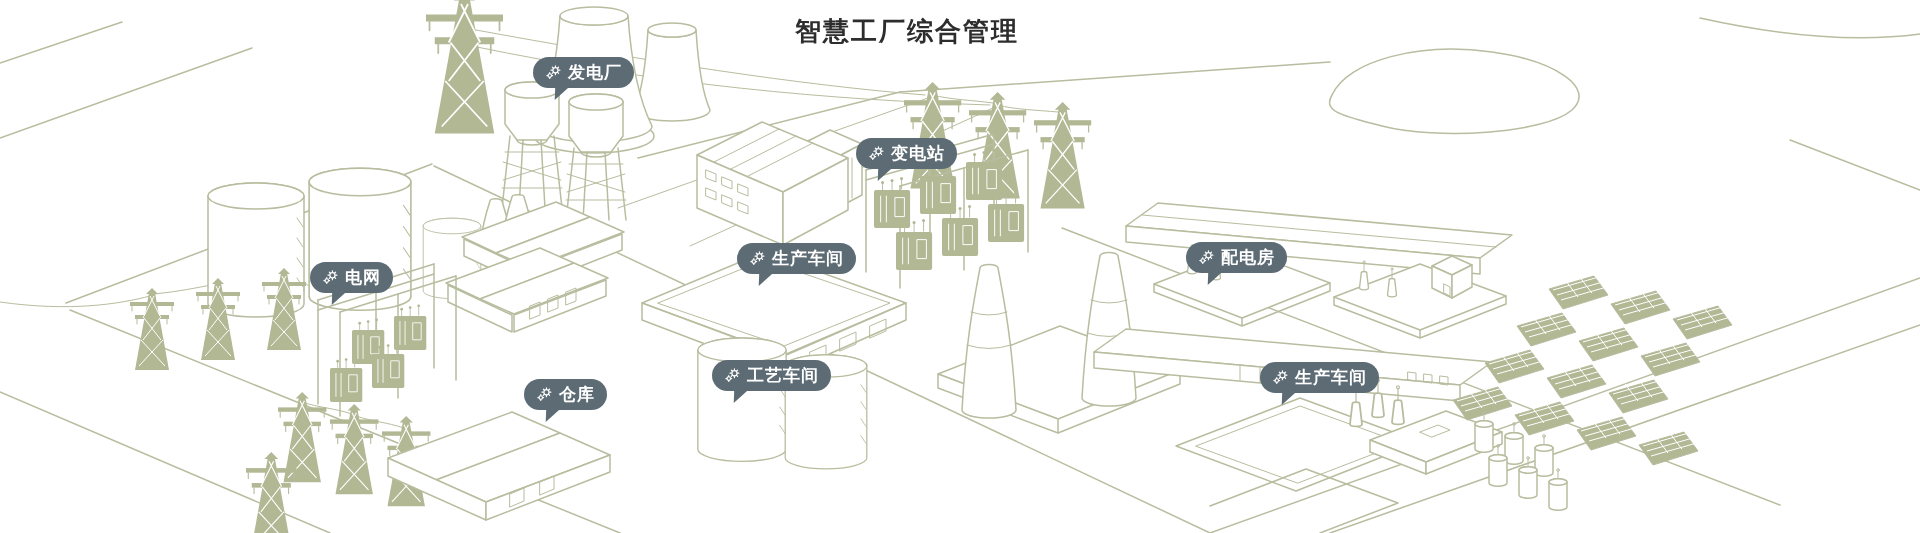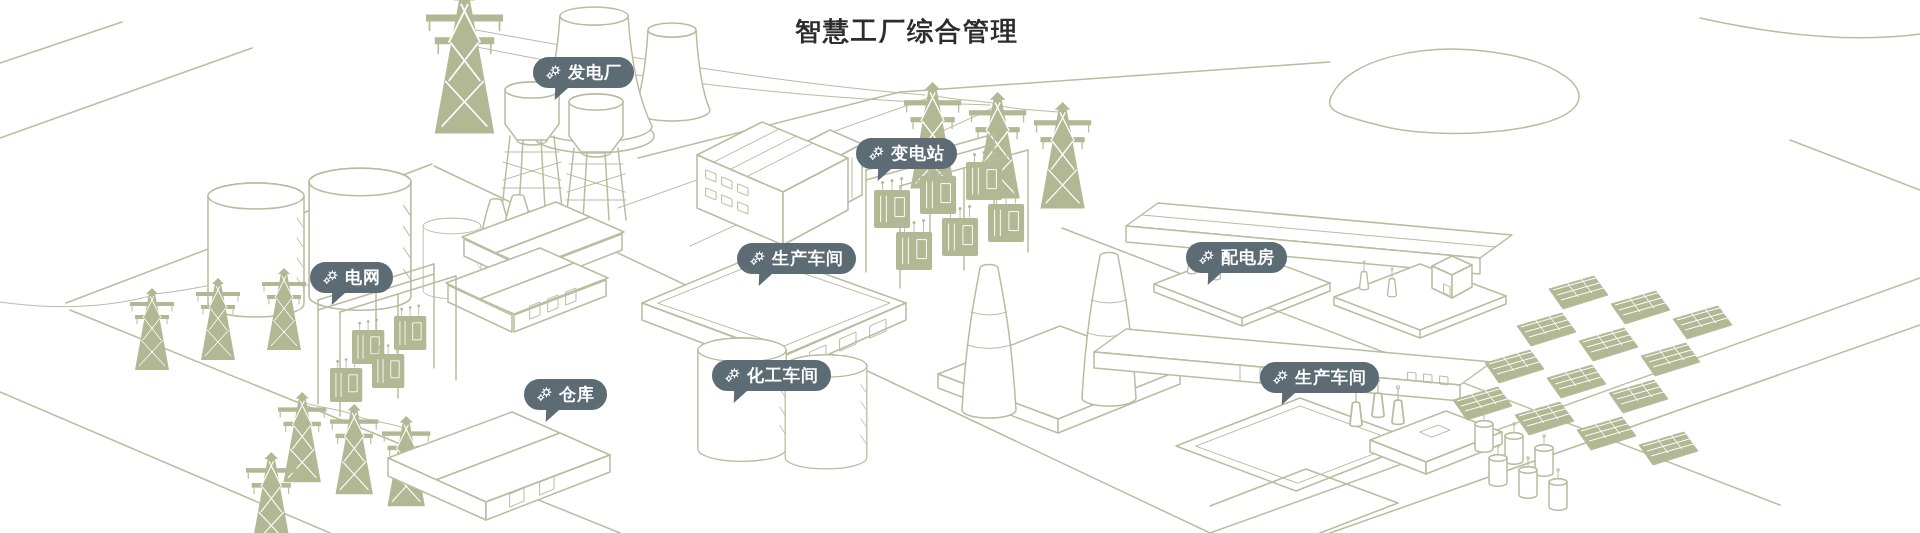--- a/index.html
+++ b/index.html
@@ -472,21 +472,21 @@
             <line x1="8.6" y1="11" x2="9.7" y2="9.9"></line>
             <line x1="14.9" y1="4.7" x2="16" y2="3.6"></line>
             <circle cx="5.6" cy="13.6" r="2.1"></circle>
             <line x1="5.6" y1="10.2" x2="5.6" y2="11.5"></line>
             <line x1="5.6" y1="15.7" x2="5.6" y2="17"></line>
             <line x1="2.2" y1="13.6" x2="3.5" y2="13.6"></line>
             <line x1="7.7" y1="13.6" x2="9" y2="13.6"></line>
           </g>
         </svg>
       </span>
-    <span class="marker-label">化工车间</span>
+    <span class="marker-label">工艺车间</span>
   </div>
 
   <div class="marker" style="left:1260px;top:362px">
     <span class="gear">
         <svg viewBox="0 0 20 20" width="17" height="17">
           <g fill="none" stroke="#fff" stroke-width="1.4" stroke-linecap="round">
             <circle cx="12.3" cy="7.3" r="3"></circle>
             <line x1="12.3" y1="2.1" x2="12.3" y2="3.6"></line>
             <line x1="12.3" y1="11" x2="12.3" y2="12.5"></line>
             <line x1="7.1" y1="7.3" x2="8.6" y2="7.3"></line>

